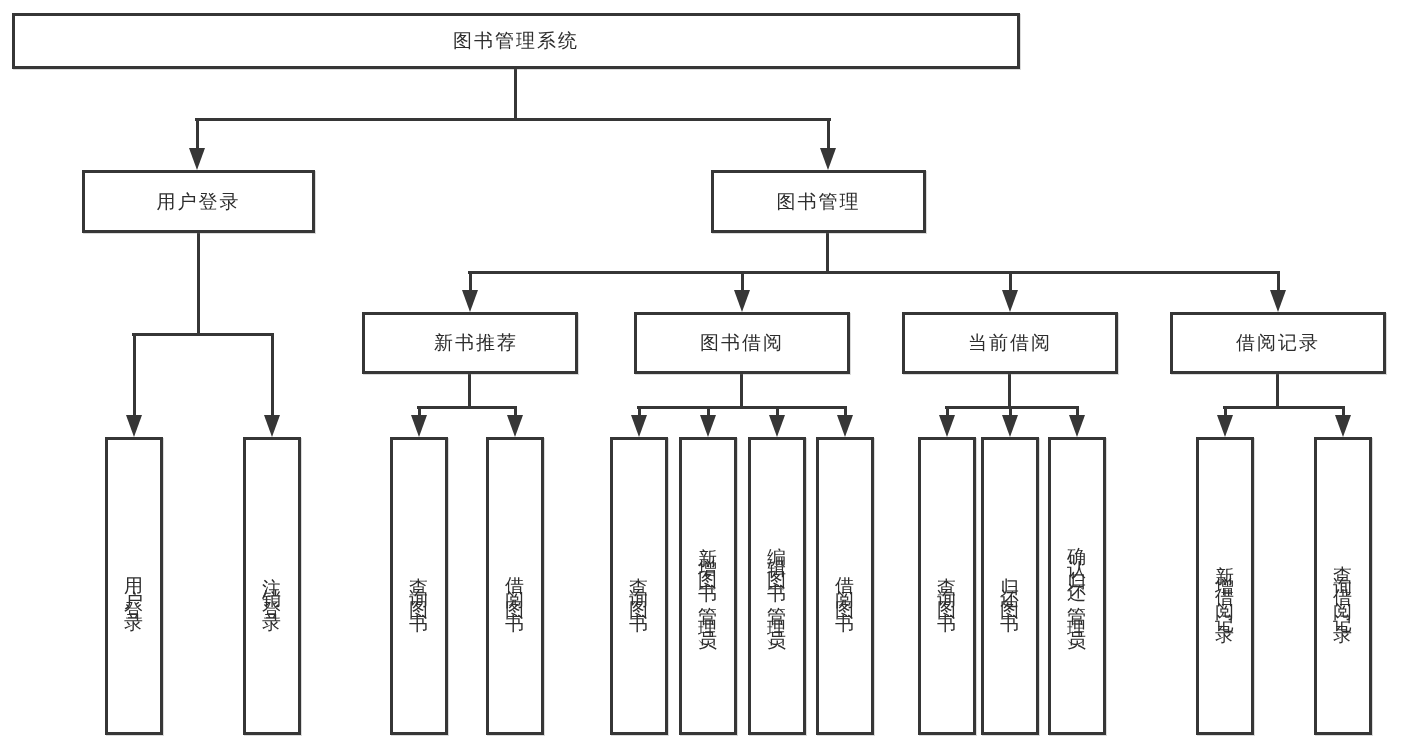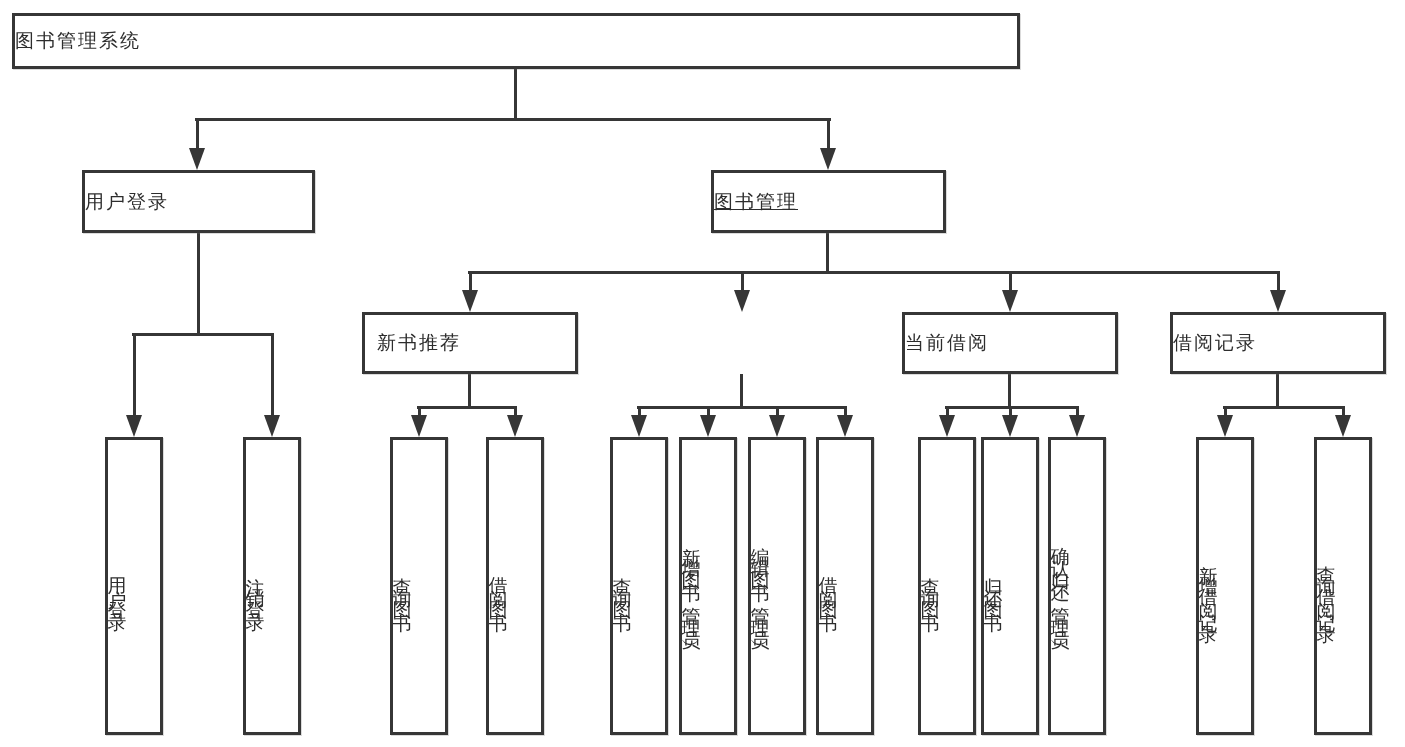--- a/index.html
+++ b/index.html
@@ -10,20 +10,21 @@
     overflow:hidden;
     font-family:"Liberation Sans", sans-serif;
   }
   .box {
     position:absolute;
     background:#ffffff;
     border:3px solid #363636;
     box-sizing:border-box;
     display:flex;
     align-items:center;
+    justify-content:center;
     color:#2d2d2d;
     font-size:19px;
     letter-spacing:2px;
     box-shadow:1px 1px 0 rgba(110,110,110,0.25);
     z-index:2;
   }
   .l2 { top:170px; height:63px; }
   .l3 { top:312px; width:216px; height:62px; }
   .leaf { top:437px; width:58px; height:298px; }
   .leaf > span {
@@ -64,26 +65,29 @@
 
 <div id="canvas">
 
   <div class="box" style="left:12px; top:13px; width:1008px; height:56px;">
     <span>图书管理系统</span>
   </div>
 
   <div class="box l2" style="left:82px; width:233px;">
     <span>用户登录</span>
   </div>
-  <div class="box l2" style="left:711px; width:235px;text-decoration:underline;">
+  <div class="box l2" style="left:711px; width:215px;">
     <span>图书管理</span>
   </div>
 
   <div class="box l3" style="left:362px;padding-left:12px;">
     <span>新书推荐</span>
+  </div>
+  <div class="box l3" style="left:634px;">
+    <span>图书借阅</span>
   </div>
   <div class="box l3" style="left:1170px;">
     <span>借阅记录</span>
   </div>
   <div class="box l3" style="left:902px;">
     <span>当前借阅</span>
   </div>
 
   <div class="box leaf" style="left:105px;">
     <span>用户登录</span>

